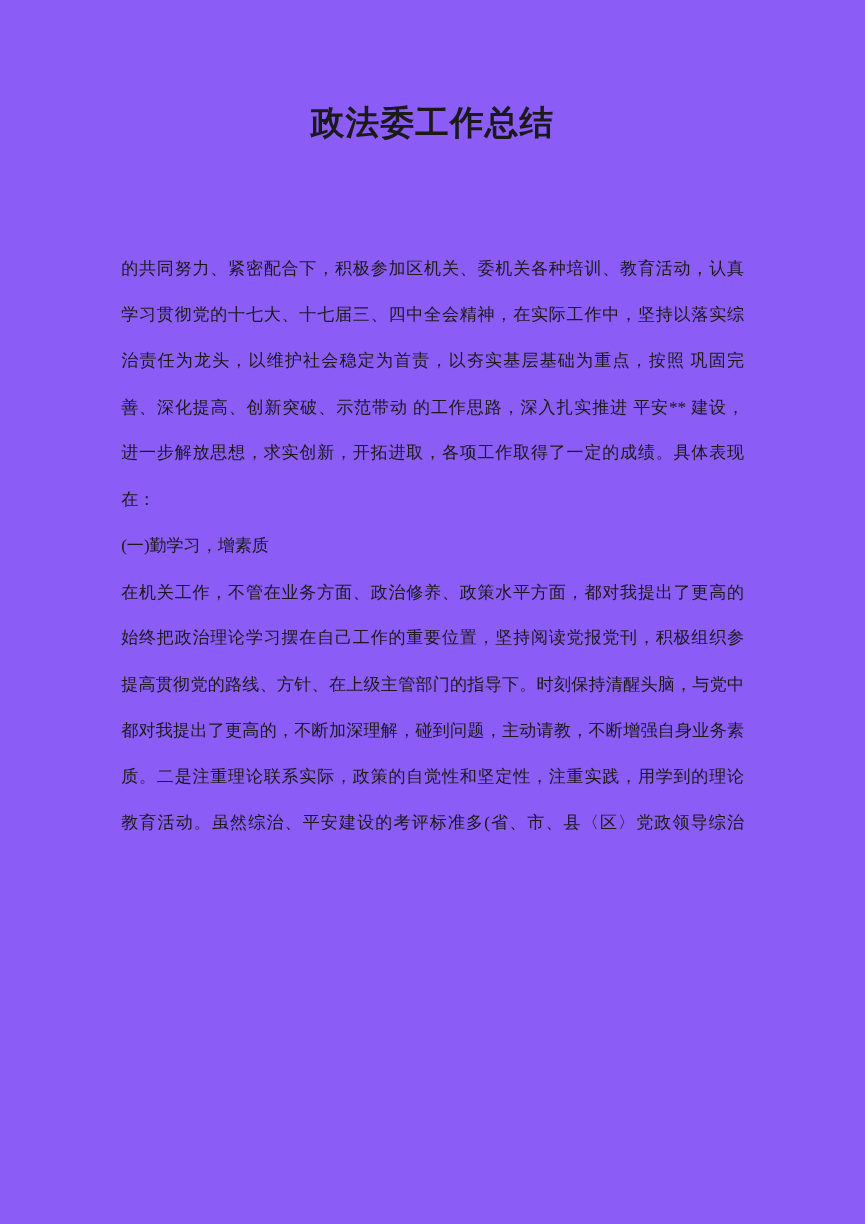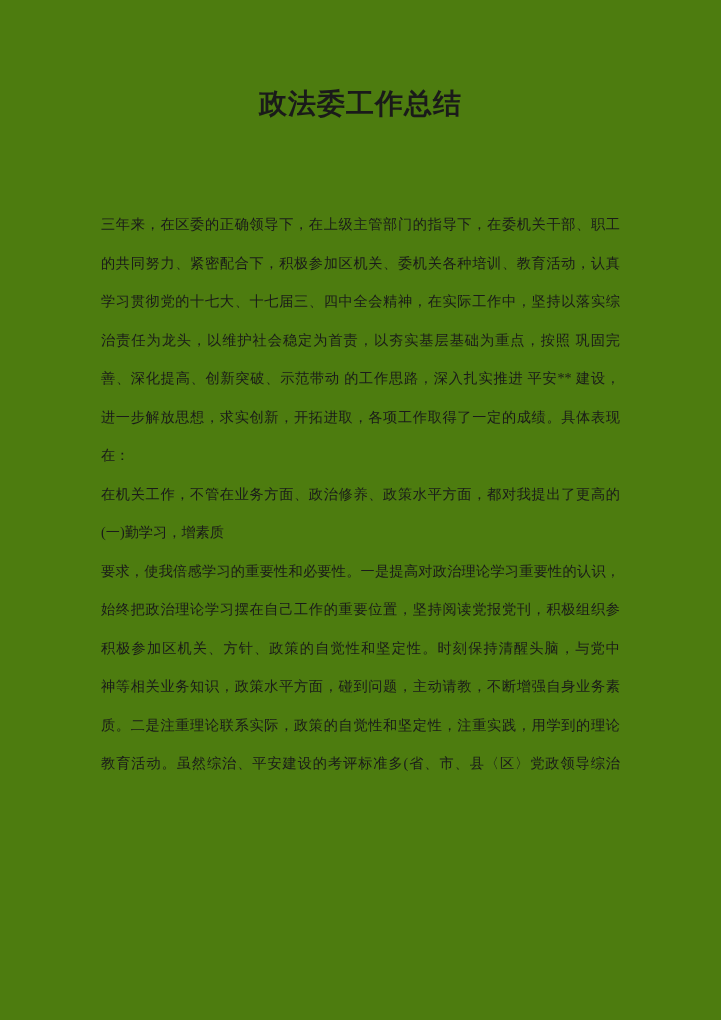--- a/index.html
+++ b/index.html
@@ -4,21 +4,21 @@
 <style>
   html, body {
     margin: 0;
     padding: 0;
     background: #ffffff;
   }
   .page {
     position: relative;
     width: 721px;
     height: 1020px;
-    background: #4d7c0f;
+    background: #8b5cf6;
     overflow: hidden;
     font-family: "Liberation Serif", "DejaVu Serif", serif;
     color: #1a1a1a;
   }
   .doc-title {
     position: absolute;
     top: 84px;
     left: 0;
     width: 100%;
     margin: 0;
@@ -47,29 +47,27 @@
     text-align: left;
     text-align-last: left;
   }
 </style>
 </head>
 <body>
 
 <div class="page">
   <h1 class="doc-title">政法委工作总结</h1>
   <div class="doc-body">
-    <div class="line">三年来，在区委的正确领导下，在上级主管部门的指导下，在委机关干部、职工</div>
     <div class="line">的共同努力、紧密配合下，积极参加区机关、委机关各种培训、教育活动，认真</div>
     <div class="line">学习贯彻党的十七大、十七届三、四中全会精神，在实际工作中，坚持以落实综</div>
     <div class="line">治责任为龙头，以维护社会稳定为首责，以夯实基层基础为重点，按照 巩固完</div>
     <div class="line">善、深化提高、创新突破、示范带动 的工作思路，深入扎实推进 平安** 建设，</div>
     <div class="line">进一步解放思想，求实创新，开拓进取，各项工作取得了一定的成绩。具体表现</div>
     <div class="line short">在：</div>
+    <div class="line short">(一)勤学习，增素质</div>
     <div class="line">在机关工作，不管在业务方面、政治修养、政策水平方面，都对我提出了更高的</div>
-    <div class="line short">(一)勤学习，增素质</div>
-    <div class="line">要求，使我倍感学习的重要性和必要性。一是提高对政治理论学习重要性的认识，</div>
     <div class="line">始终把政治理论学习摆在自己工作的重要位置，坚持阅读党报党刊，积极组织参</div>
-    <div class="line">积极参加区机关、方针、政策的自觉性和坚定性。时刻保持清醒头脑，与党中</div>
-    <div class="line">神等相关业务知识，政策水平方面，碰到问题，主动请教，不断增强自身业务素</div>
+    <div class="line">提高贯彻党的路线、方针、在上级主管部门的指导下。时刻保持清醒头脑，与党中</div>
+    <div class="line">都对我提出了更高的，不断加深理解，碰到问题，主动请教，不断增强自身业务素</div>
     <div class="line">质。二是注重理论联系实际，政策的自觉性和坚定性，注重实践，用学到的理论</div>
     <div class="line">教育活动。虽然综治、平安建设的考评标准多(省、市、县〈区〉党政领导综治</div>
   </div>
 </div>
 
 </body></html>

